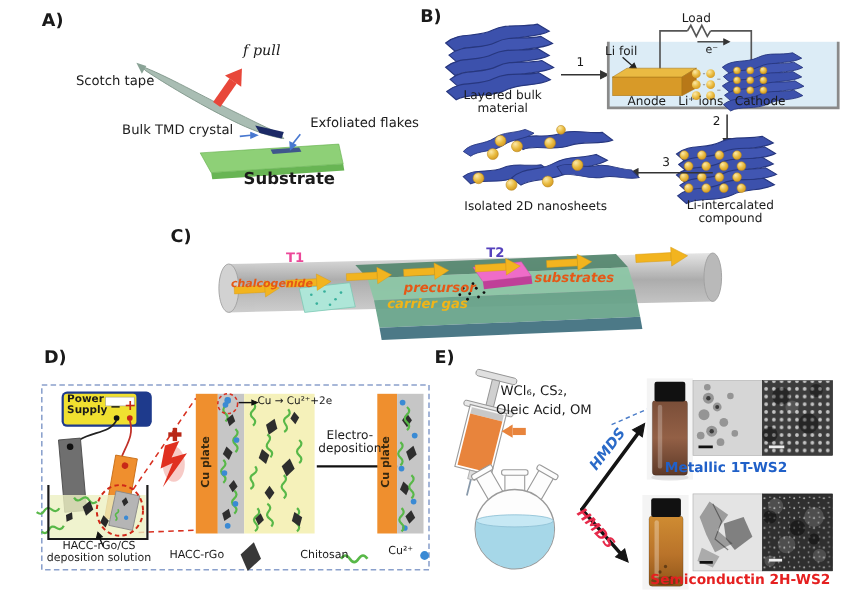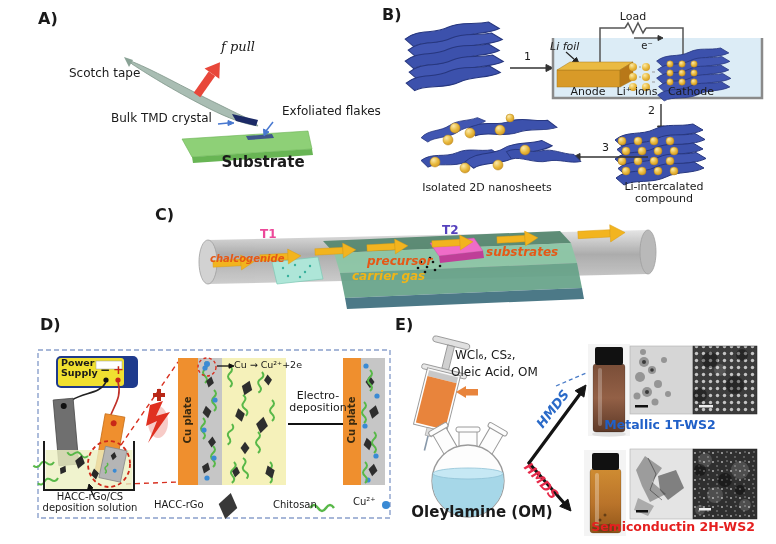--- a/index.html
+++ b/index.html
@@ -519,24 +519,25 @@
 </svg>
 
 <div class="lbl b" style="left:38px;top:11px;font-size:16px;">A)</div>
 <div class="lbl i" style="left:221px;top:40px;font-size:13px;font-family:'DejaVu Serif',serif;">f pull</div>
 <div class="lbl" style="left:69px;top:67px;font-size:12px;">Scotch tape</div>
 <div class="lbl" style="left:111px;top:112px;font-size:12px;">Bulk TMD crystal</div>
 <div class="lbl" style="left:282px;top:105px;font-size:12px;">Exfoliated flakes</div>
 <div class="lbl c b" style="left:263px;top:155px;font-size:15px;">Substrate</div>
 
 <div class="lbl b" style="left:382px;top:7px;font-size:16px;">B)</div>
+<div class="lbl c wrap" style="left:457px;top:81px;font-size:11px;width:100px;">Layered bulk material</div>
 <div class="lbl" style="left:524px;top:51px;font-size:11px;">1</div>
 <div class="lbl c" style="left:633px;top:11px;font-size:11px;">Load</div>
 <div class="lbl c" style="left:647px;top:41px;font-size:10px;">e⁻</div>
-<div class="lbl" style="left:550px;top:41px;font-size:11px;font-style:italic;">Li foil</div>
+<div class="lbl" style="left:550px;top:41px;font-size:11px;">Li foil</div>
 <div class="lbl c" style="left:588px;top:86px;font-size:11px;">Anode</div>
 <div class="lbl c" style="left:637px;top:86px;font-size:11px;">Li⁺ ions</div>
 <div class="lbl c" style="left:691px;top:86px;font-size:11px;">Cathode</div>
 <div class="lbl" style="left:648px;top:105px;font-size:11px;">2</div>
 <div class="lbl c wrap" style="left:664px;top:181px;font-size:11px;width:110px;">Li-intercalated compound</div>
 <div class="lbl" style="left:602px;top:142px;font-size:11px;">3</div>
 <div class="lbl c" style="left:487px;top:182px;font-size:11px;text-align:right;">Isolated 2D nanosheets</div>
 
 <div class="lbl b" style="left:155px;top:207px;font-size:16px;">C)</div>
 <div class="lbl b" style="left:260px;top:228px;font-size:12px;color:#ec4899;">T1</div>
@@ -560,17 +561,16 @@
 <div class="lbl c" style="left:90px;top:503px;font-size:10px;">deposition solution</div>
 <div class="lbl" style="left:154px;top:500px;font-size:10px;">HACC-rGo</div>
 <div class="lbl" style="left:273px;top:500px;font-size:10px;">Chitosan</div>
 <div class="lbl" style="left:353px;top:497px;font-size:10px;">Cu²⁺</div>
 
 <div class="lbl b" style="left:395px;top:317px;font-size:16px;">E)</div>
 <div class="lbl" style="left:455px;top:349px;font-size:12px;">WCl₆, CS₂,</div>
 <div class="lbl" style="left:451px;top:366px;font-size:12px;">Oleic Acid, OM</div>
 <div class="lbl b i" style="left:553px;top:409px;font-size:13px;color:#2a6ac8;transform:translate(-50%,-50%) rotate(-52deg);">HMDS</div>
 <div class="lbl b i" style="left:541px;top:481px;font-size:13px;color:#e62a4a;transform:translate(-50%,-50%) rotate(48deg);">HMDS</div>
-<div class="lbl c b" style="left:482px;top:505px;font-size:15px;">Oleylamine (OM)</div>
 <div class="lbl c b" style="left:660px;top:418px;font-size:12.5px;color:#2060c8;">Metallic 1T-WS2</div>
 <div class="lbl c b" style="left:673px;top:520px;font-size:12.5px;color:#e52020;">Semiconductin 2H-WS2</div>
 
 </div>
 
 </body></html>

